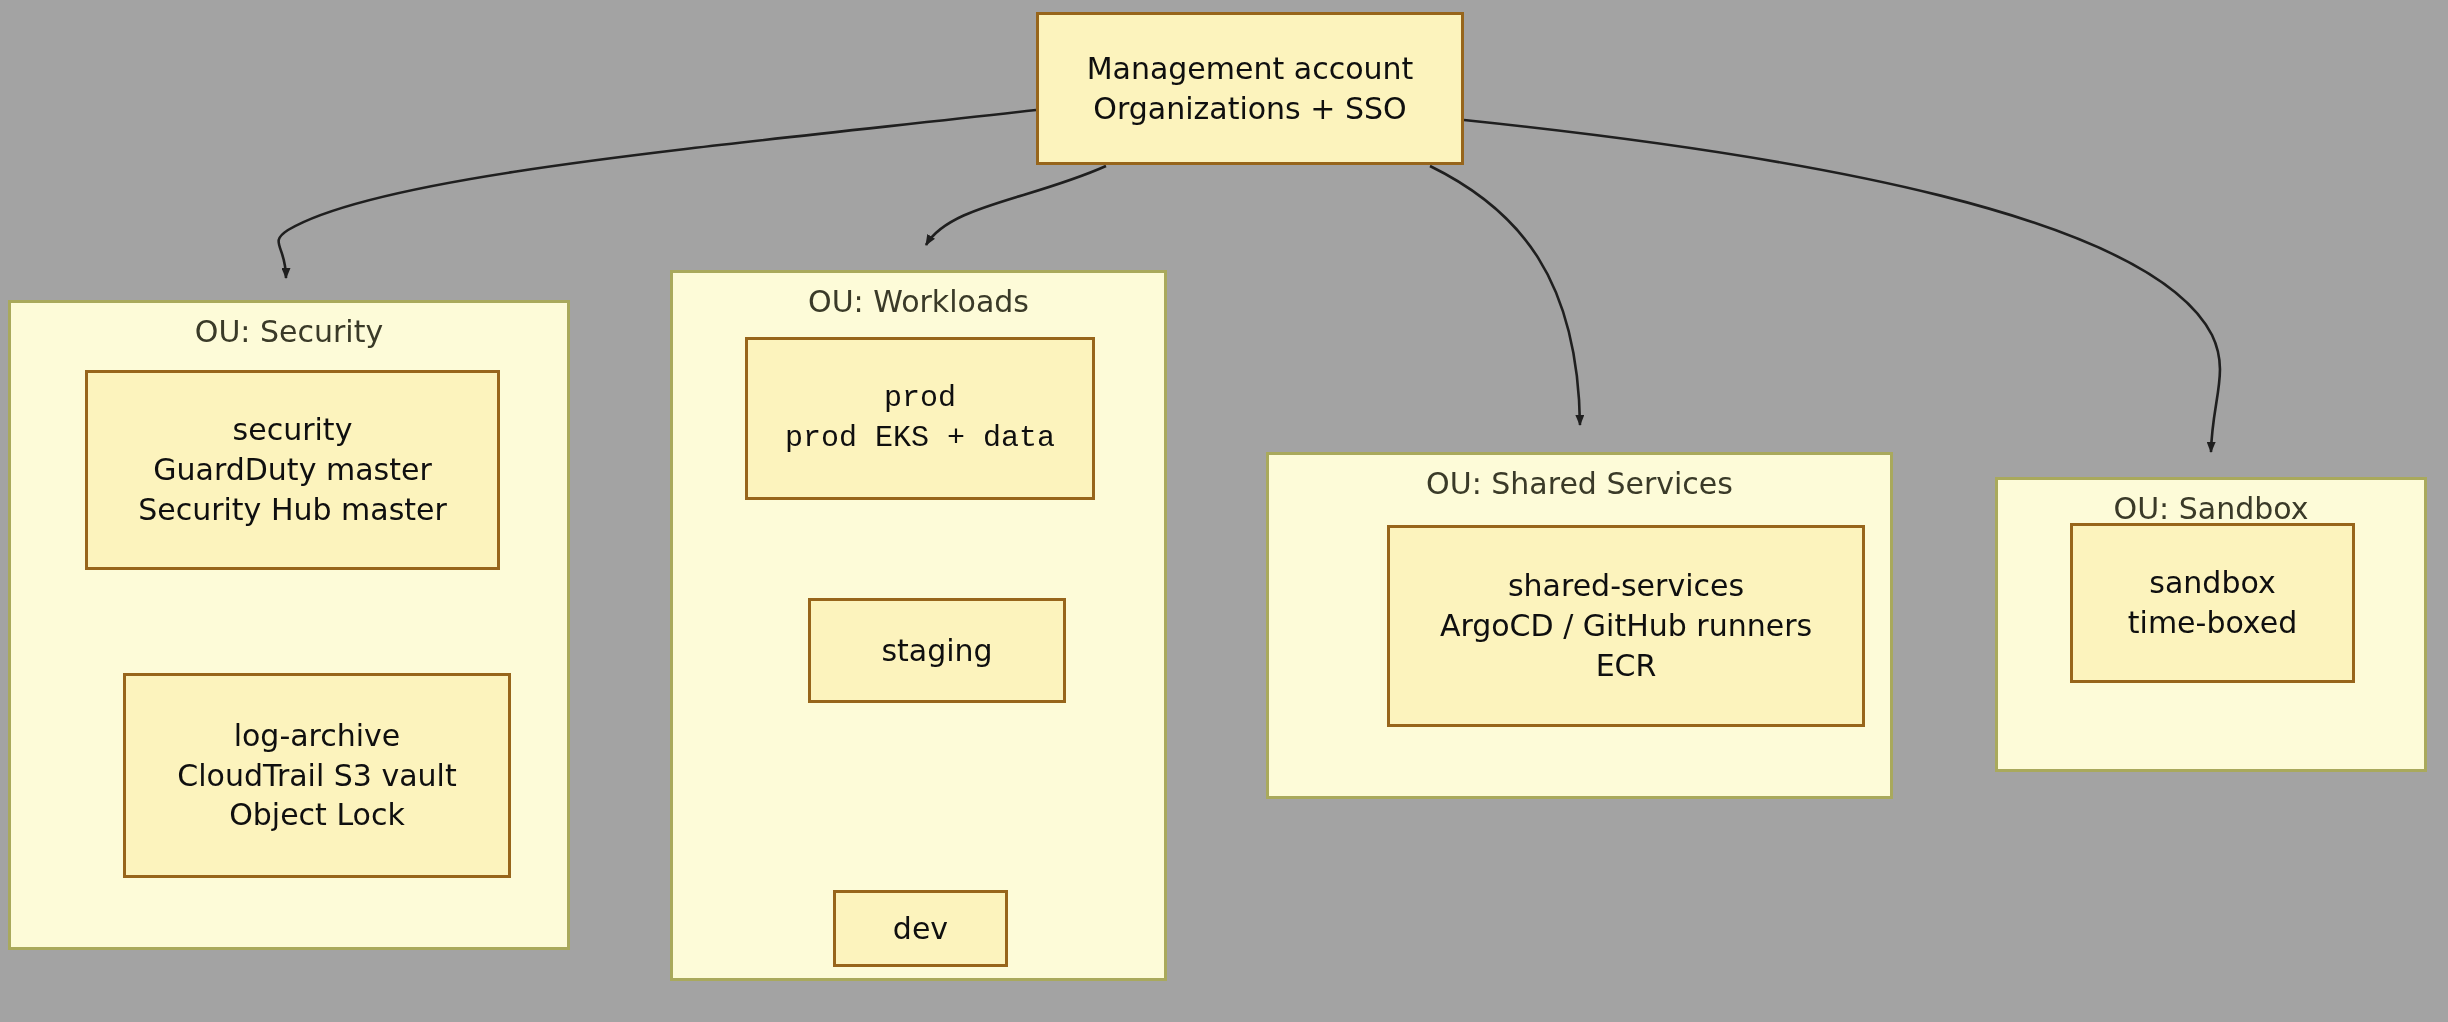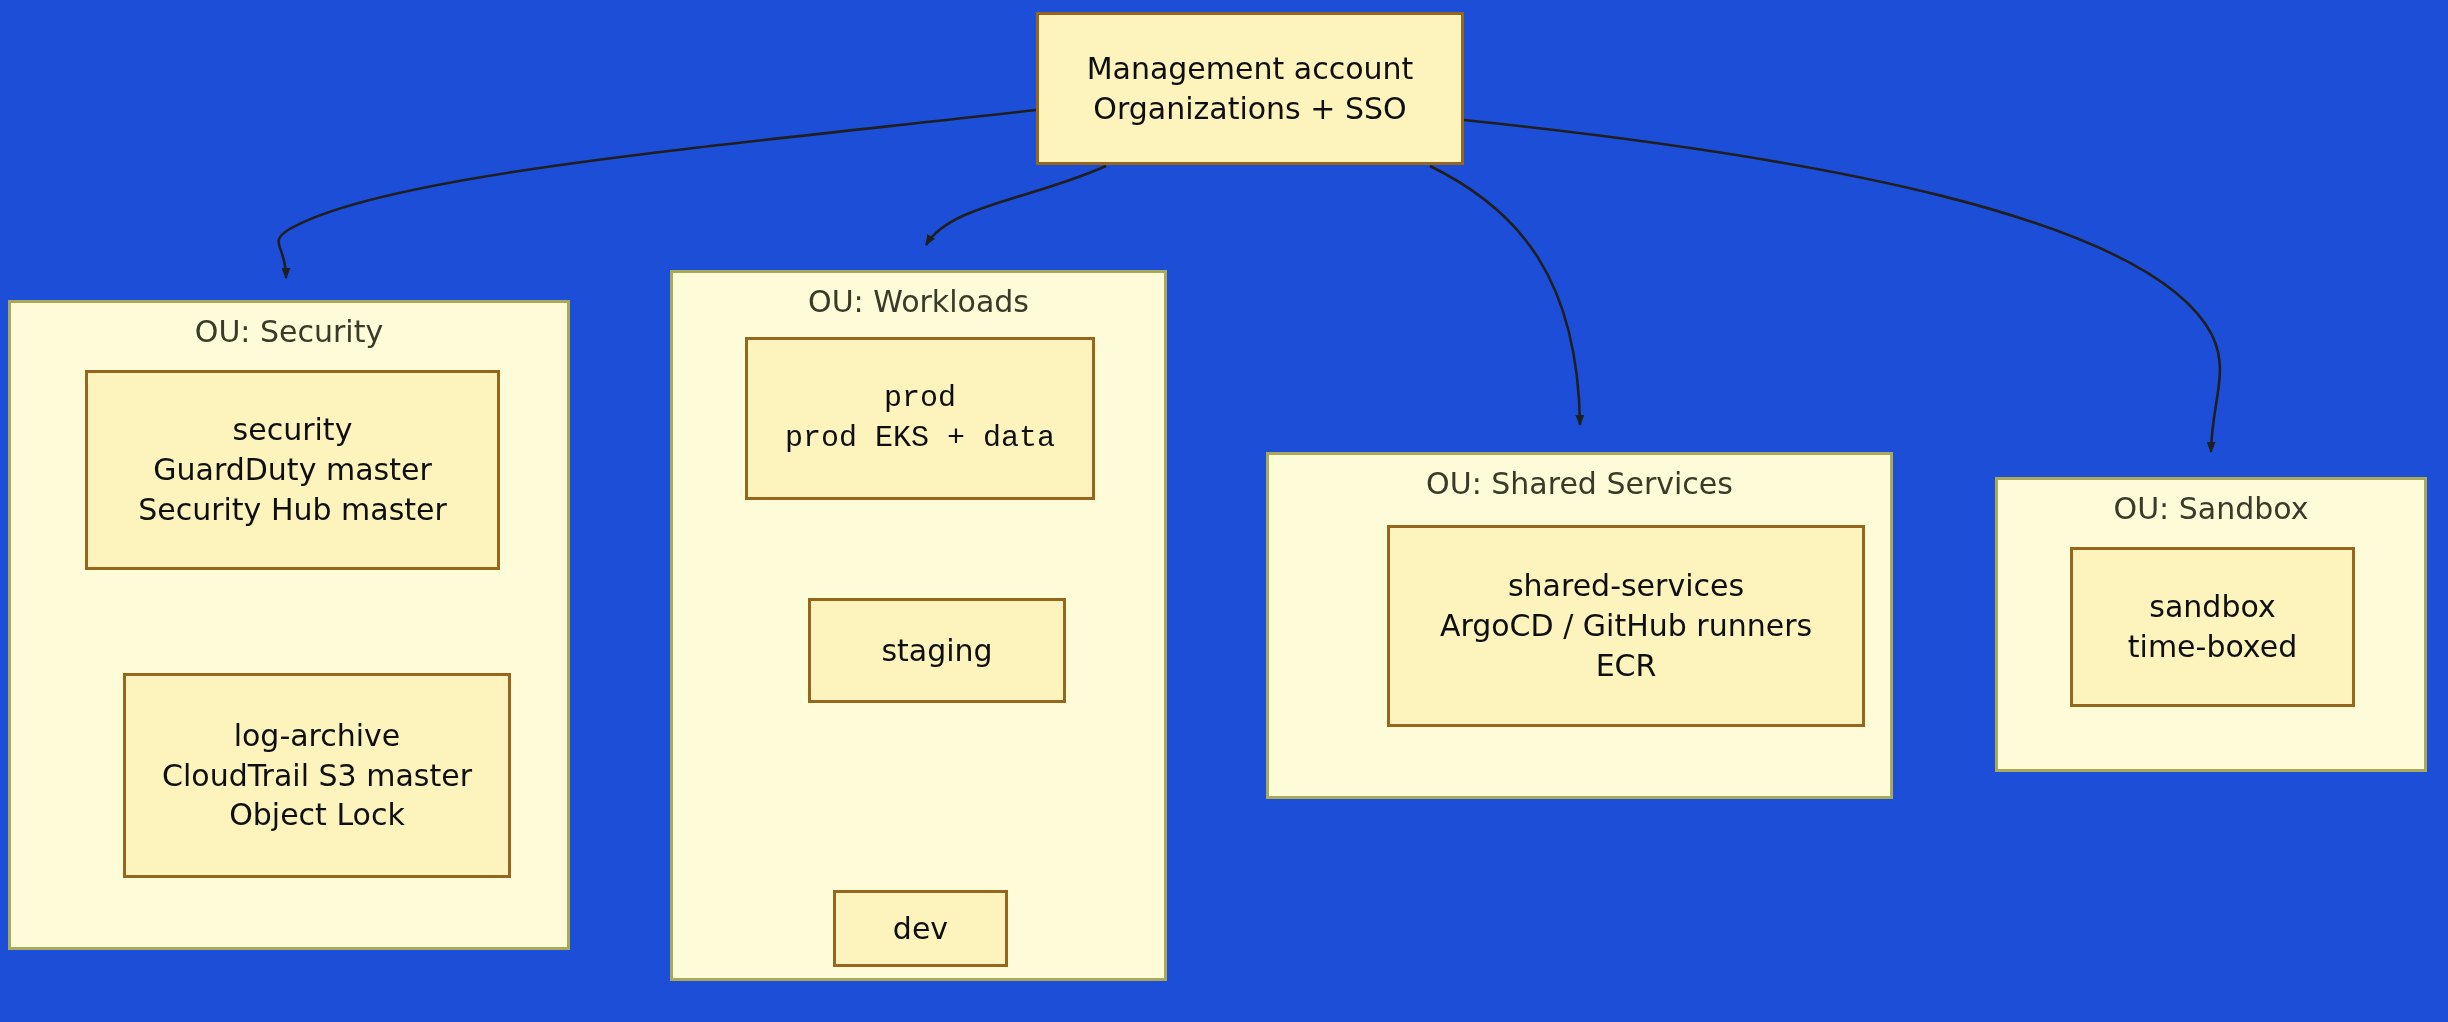--- a/index.html
+++ b/index.html
@@ -4,21 +4,21 @@
 <style>
   html, body {
     margin: 0;
     padding: 0;
     background: #ffffff;
   }
   #canvas {
     position: relative;
     width: 2448px;
     height: 1022px;
-    background: #1d4ed8;
+    background: #a3a3a3;
     font-family: "DejaVu Sans", "Liberation Sans", sans-serif;
     overflow: hidden;
   }
   .edges {
     position: absolute;
     left: 0;
     top: 0;
     width: 2448px;
     height: 1022px;
     pointer-events: none;
@@ -70,21 +70,21 @@
   #ou-workloads     { left: 670px;  top: 270px; width: 497px; height: 711px; padding-top: 12px; }
   #ou-shared        { left: 1266px; top: 452px; width: 627px; height: 347px; padding-top: 12px; }
   #ou-sandbox       { left: 1995px; top: 477px; width: 432px; height: 295px; padding-top: 12px; }
   
   #acct-security      { left: 85px;   top: 370px; width: 415px; height: 200px; }
   #acct-log-archive   { left: 95px;   top: 673px; width: 388px; height: 205px; margin-left: 28px; }
   #acct-prod          { left: 745px;  top: 337px; width: 350px; height: 163px; font-family: Liberation Mono, monospace; }
   #acct-staging       { left: 808px;  top: 598px; width: 258px; height: 105px; }
   #acct-dev           { left: 833px;  top: 843px; width: 175px; height: 77px; margin-top: 47px; }
   #acct-shared        { left: 1342px; top: 525px; width: 478px; height: 202px; margin-left: 45px; }
-  #acct-sandbox       { left: 2070px; top: 547px; width: 285px; height: 160px; }
+  #acct-sandbox       { left: 2070px; top: 523px; width: 285px; height: 160px; }
 </style>
 </head>
 <body>
 
 <div id="canvas">
 
   <svg class="edges" viewBox="0 0 2448 1022" xmlns="http://www.w3.org/2000/svg">
     <defs>
       <marker id="arrowhead" markerWidth="11" markerHeight="9" refX="10" refY="4.5" orient="auto" markerUnits="userSpaceOnUse">
         <path d="M0,0 L11,4.5 L0,9 z" fill="#1f1f1f"></path>
@@ -106,21 +106,21 @@
   <div class="ou" id="ou-security">
     <div class="ou-title">OU: Security</div>
   </div>
   <div class="acct" id="acct-security">
     <div class="acct-line">security</div>
     <div class="acct-line">GuardDuty master</div>
     <div class="acct-line">Security Hub master</div>
   </div>
   <div class="acct" id="acct-log-archive">
     <div class="acct-line">log-archive</div>
-    <div class="acct-line">CloudTrail S3 master</div>
+    <div class="acct-line">CloudTrail S3 vault</div>
     <div class="acct-line">Object Lock</div>
   </div>
 
   <div class="ou" id="ou-workloads">
     <div class="ou-title">OU: Workloads</div>
   </div>
   <div class="acct" id="acct-prod">
     <div class="acct-line">prod</div>
     <div class="acct-line">prod EKS + data</div>
   </div>

